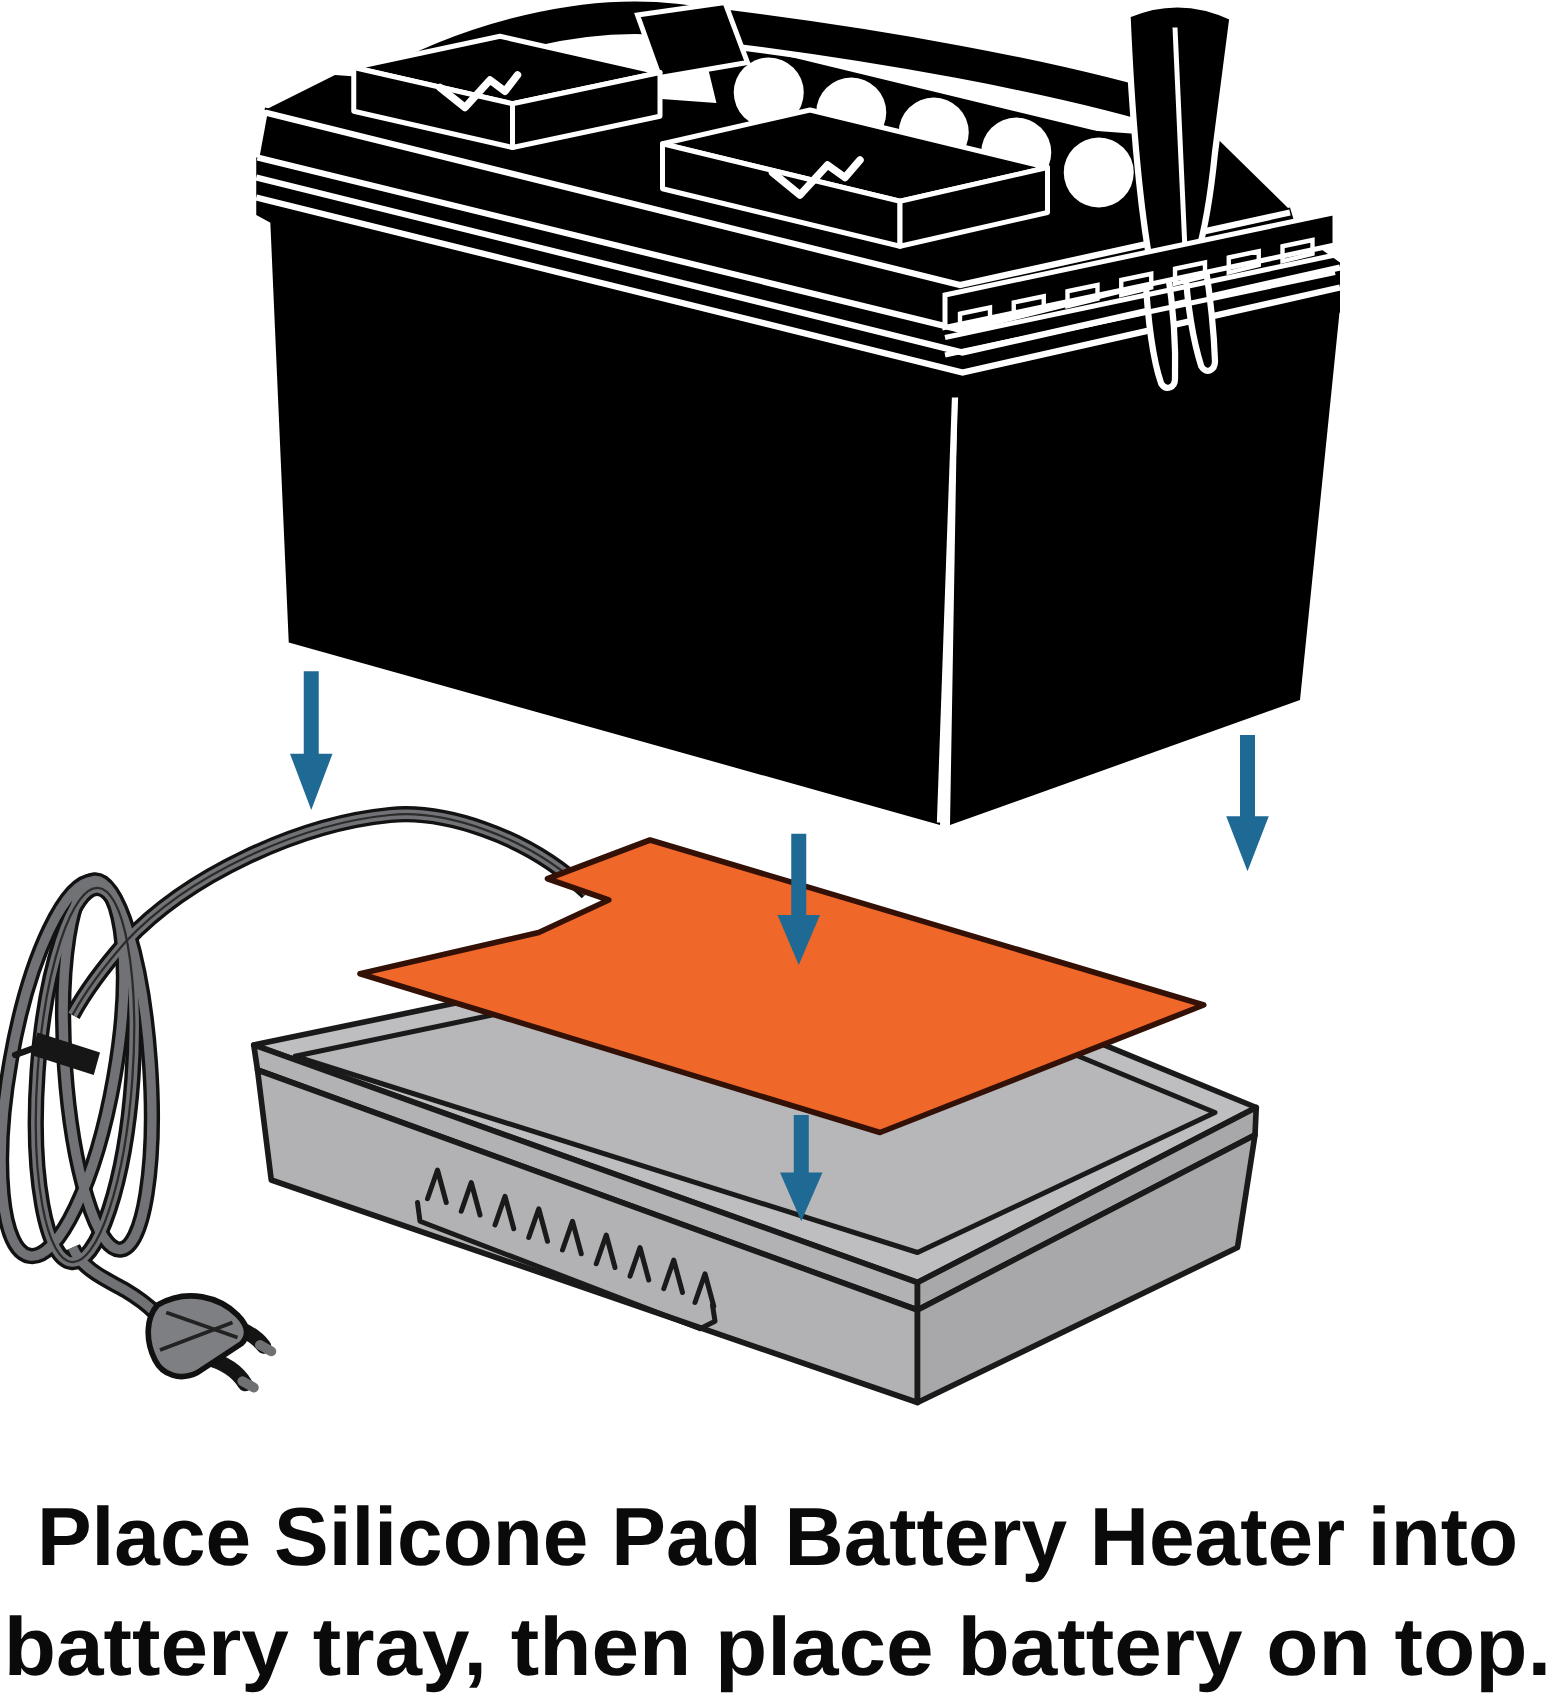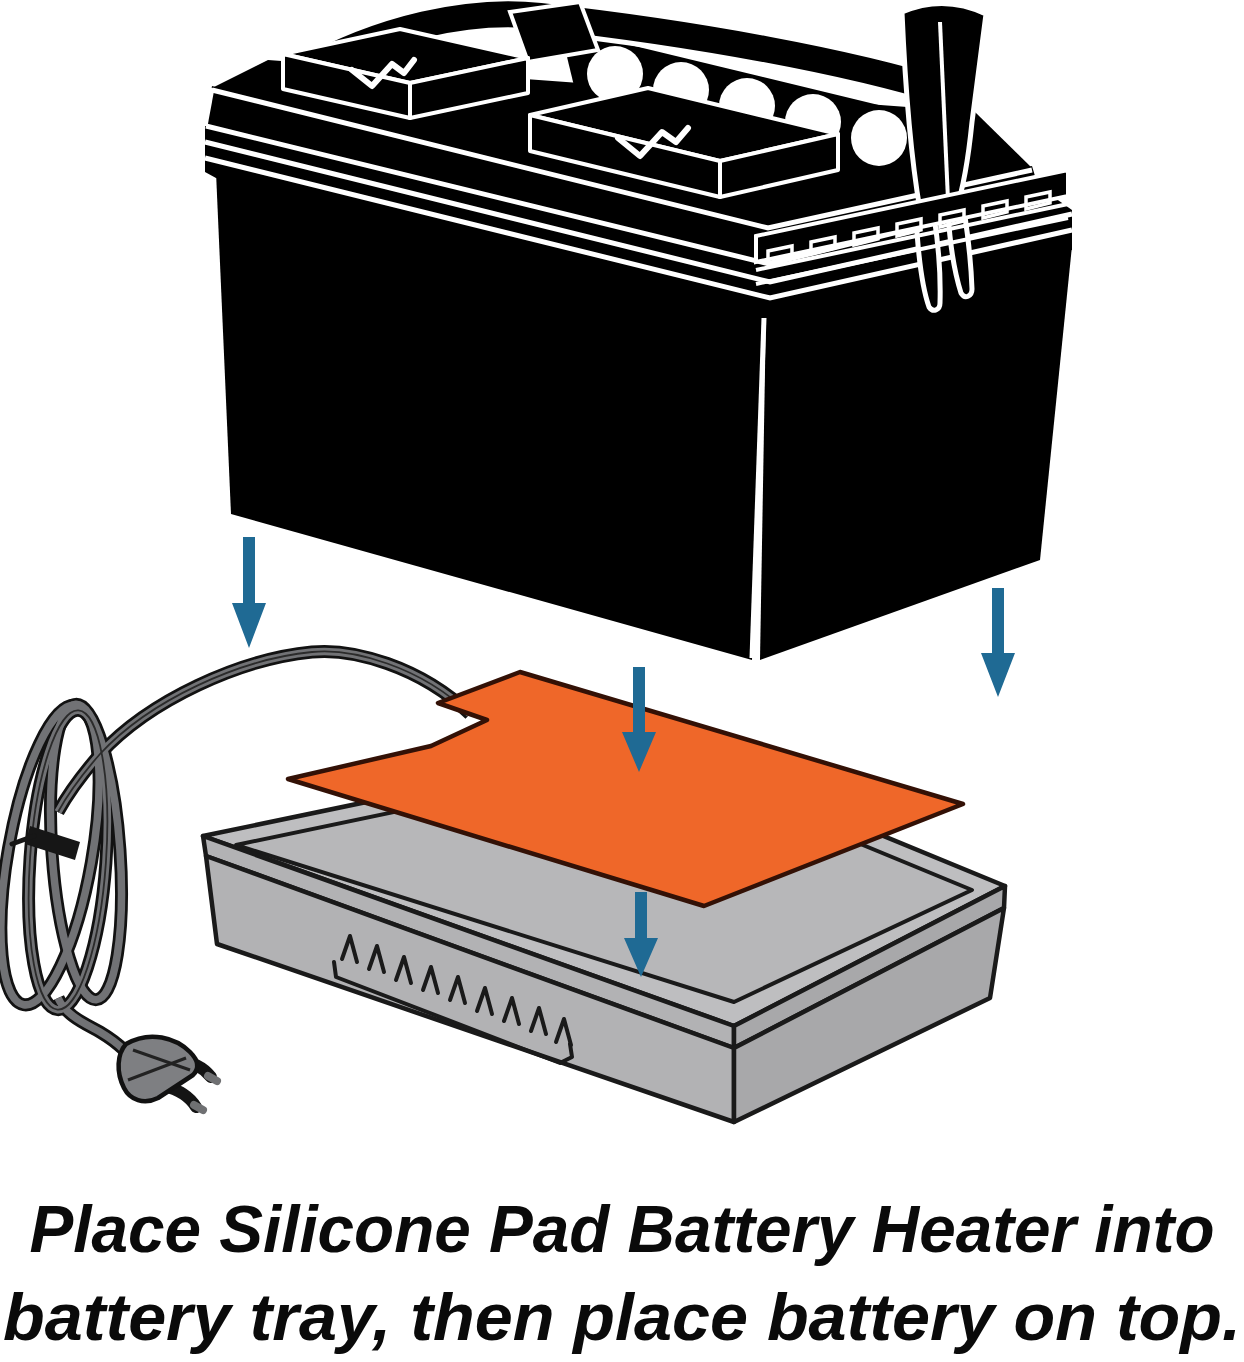--- a/index.html
+++ b/index.html
@@ -1,17 +1,17 @@
 <!DOCTYPE html>
 <html><head>
 <meta charset="utf-8">
 <style>
   html,body{margin:0;padding:0;background:#ffffff;}
   .canvas{position:relative;width:1244px;height:1362px;background:#ffffff;overflow:hidden;
-          font-family:"Liberation Sans",sans-serif;font-style:italic;}
+          font-family:"Liberation Sans",sans-serif;}
   svg{position:absolute;left:0;top:0;}
   .caption-text{font-family:"Liberation Sans",sans-serif;font-weight:bold;}
 </style>
 </head>
 <body>
 
 <div class="canvas">
 <svg width="1244" height="1362" viewBox="0 0 1244 1362">
 
   <rect x="0" y="0" width="1244" height="1362" fill="#ffffff"></rect>

